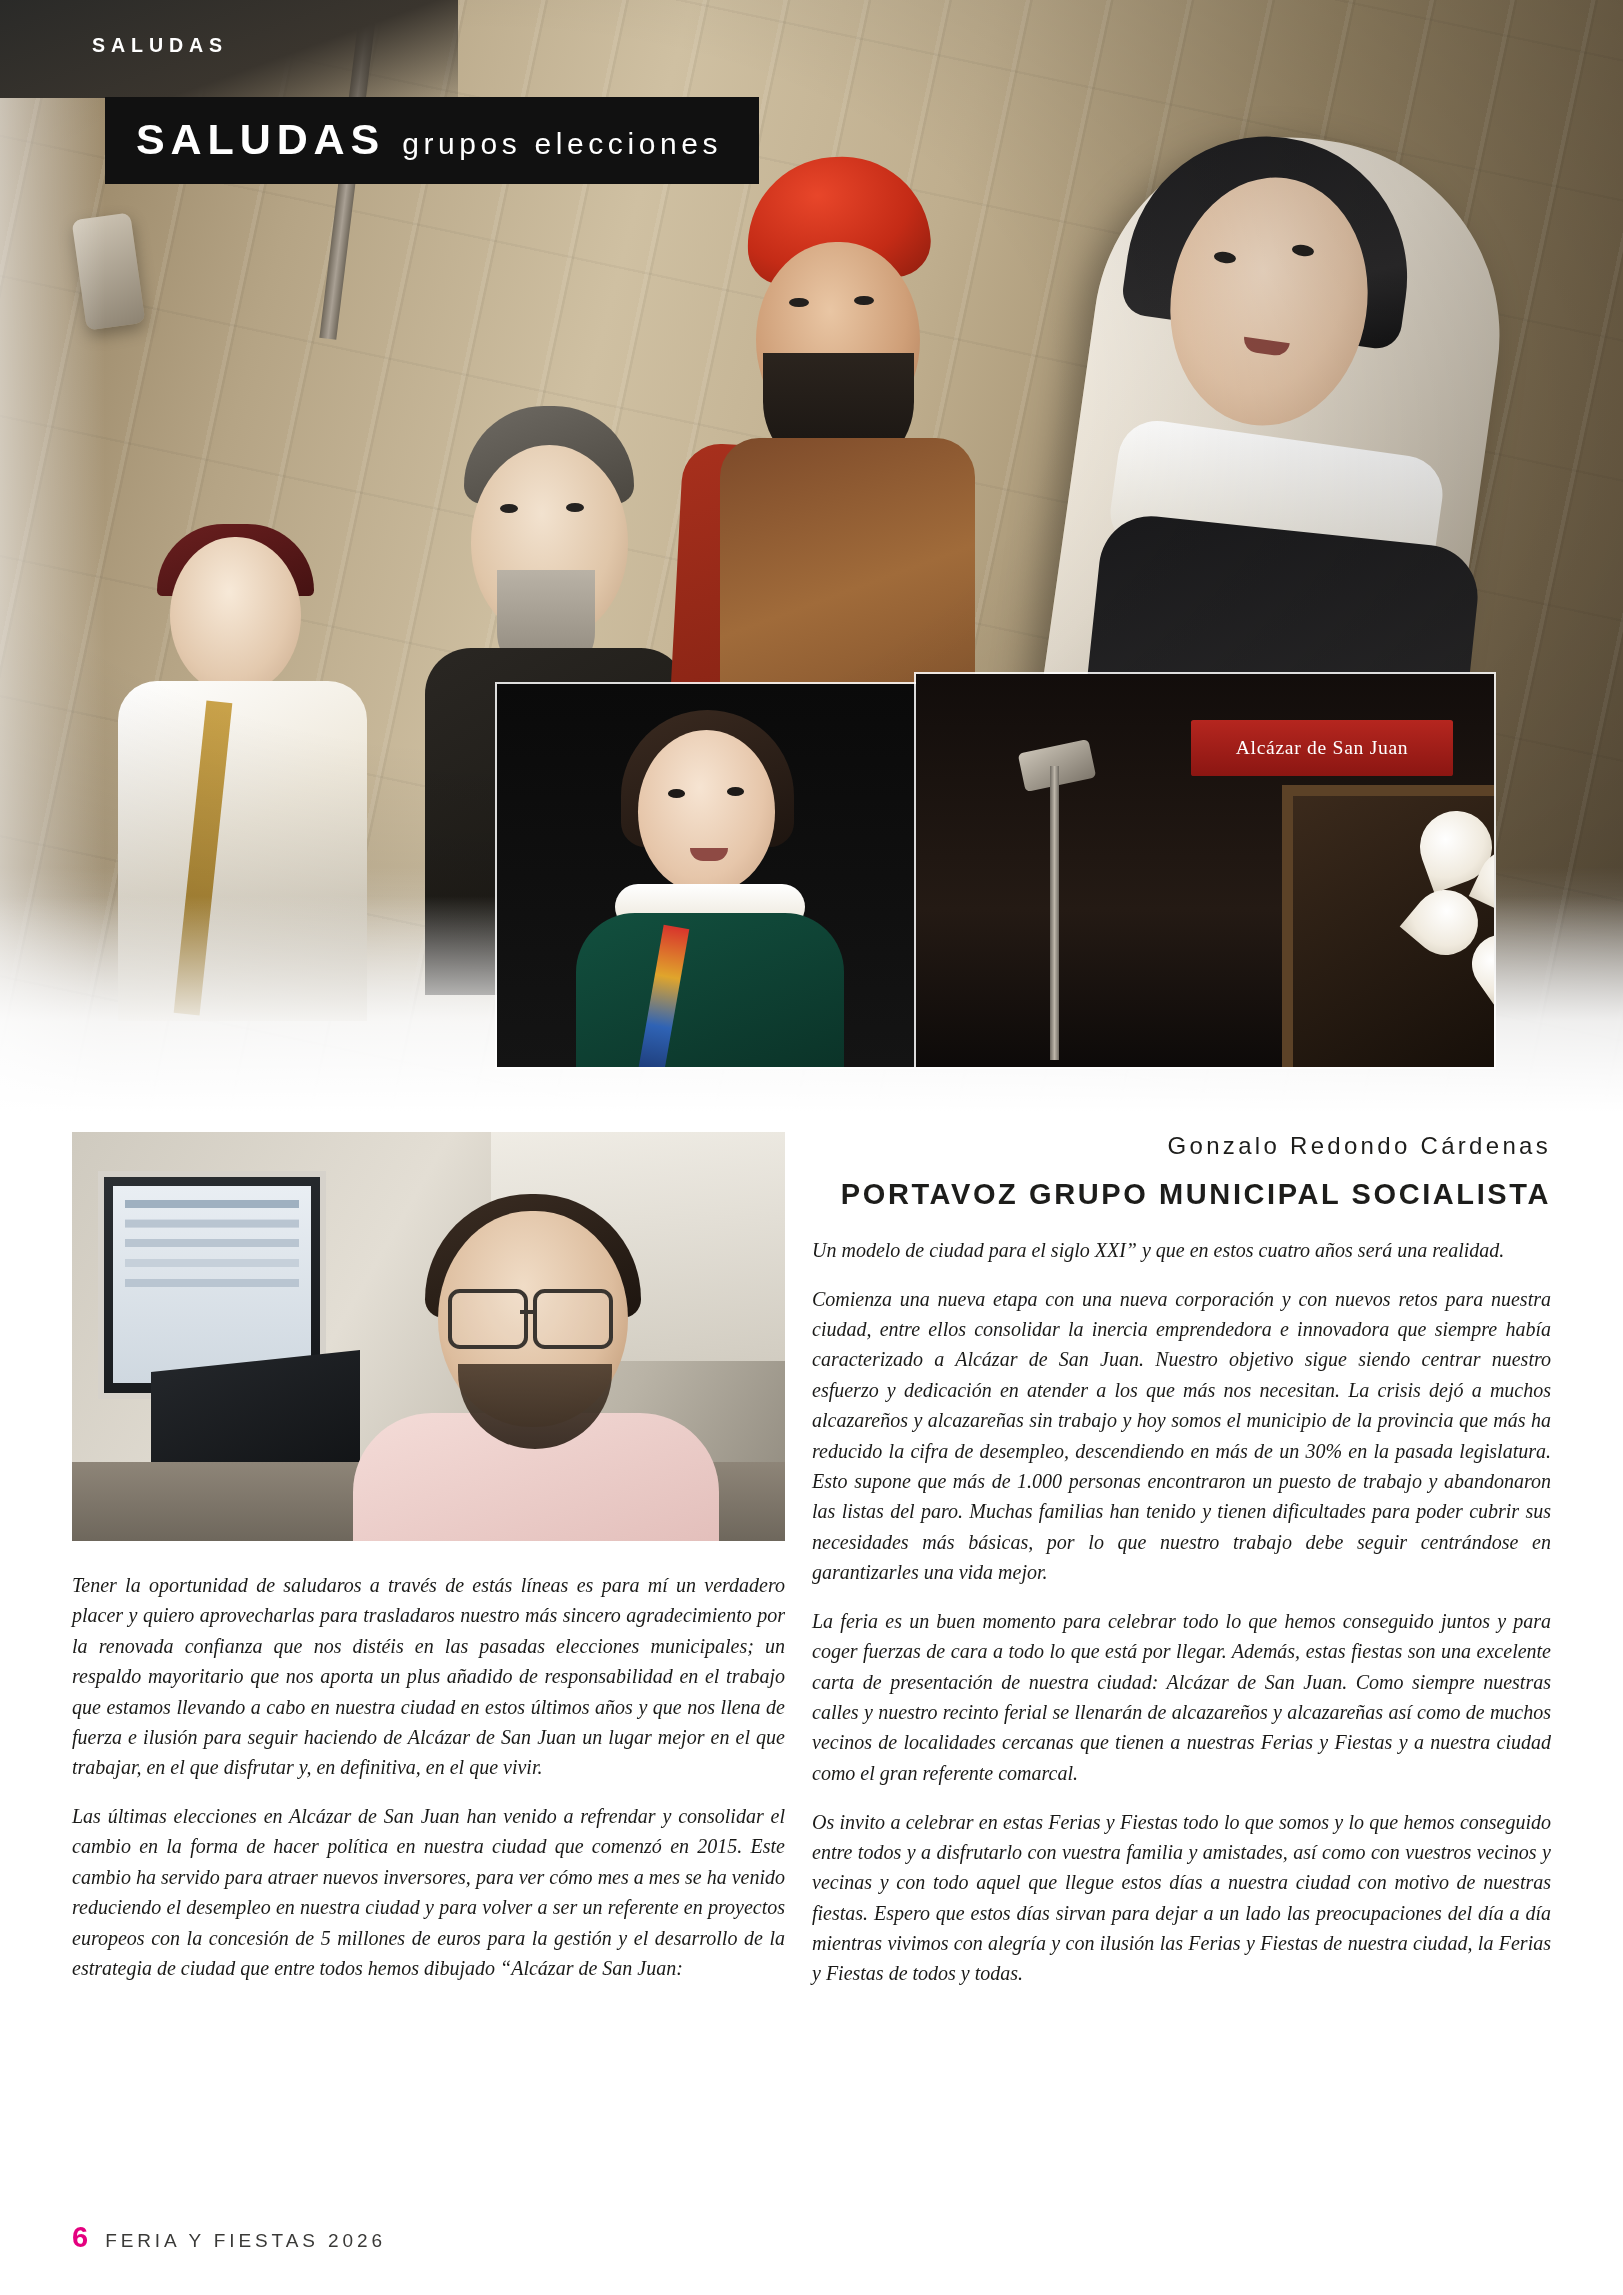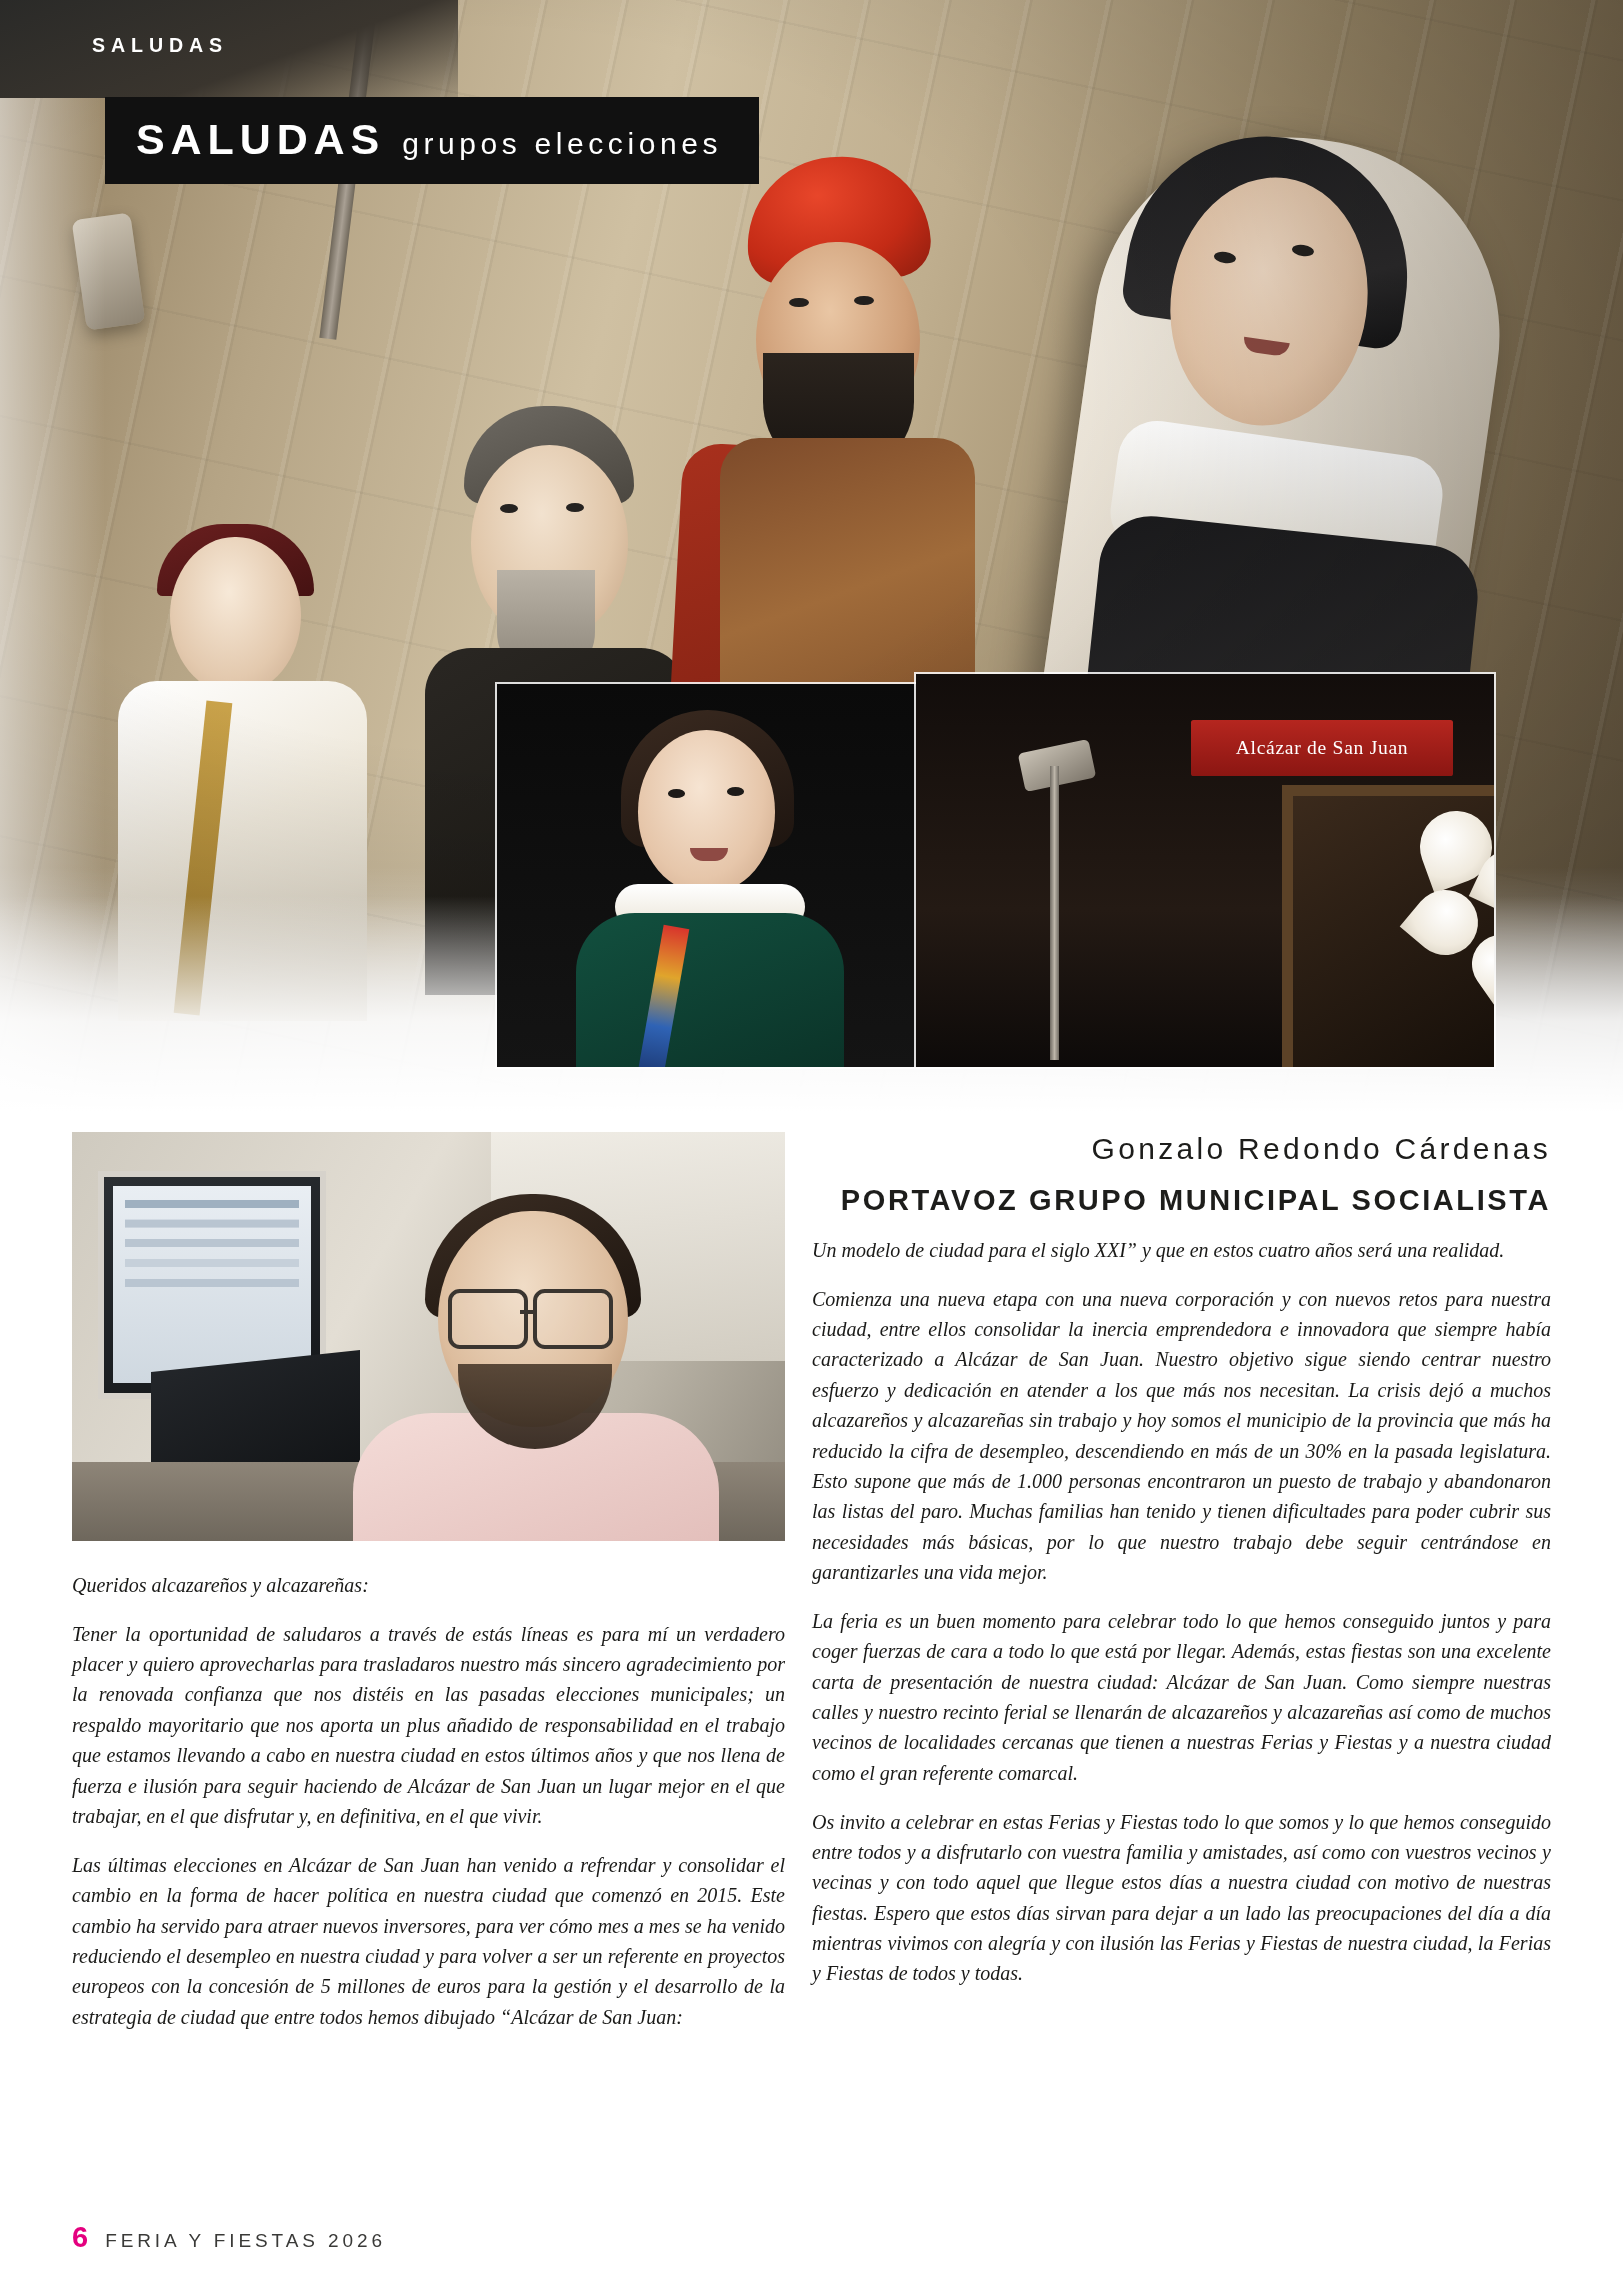--- a/index.html
+++ b/index.html
@@ -490,21 +490,21 @@
     border-radius: 79px 79px 0 0;
   }
 
   .byline {
     position: absolute;
     right: 72px; top: 19.6px;
     width: 739px;
     text-align: right;
   }
   .byline .name {
-    font-size: 30px;
+    font-size: 24px;
     letter-spacing: 3.3px;
     color: #1d1d1b;
     font-weight: 400;
   }
   .byline .role {
     margin-top: 18.3px;
     font-size: 29px;
     letter-spacing: 2.6px;
     color: #1d1d1b;
     font-weight: 700;
@@ -654,21 +654,20 @@
     <div class="pt-glass r"></div>
     <div class="pt-bridge"></div>
   </div>
 
   <div class="byline">
     <div class="name">Gonzalo Redondo Cárdenas</div>
     <div class="role">PORTAVOZ GRUPO MUNICIPAL SOCIALISTA</div>
   </div>
 
   <div class="col col-left">
-    <p>Queridos alcazareños y alcazareñas:</p>
     <p>Tener la oportunidad de saludaros a través de estás líneas es para mí un verdadero placer y quiero aprovecharlas para trasladaros nuestro más sincero agradecimiento por la renovada confianza que nos distéis en las pasadas elecciones municipales; un respaldo mayoritario que nos aporta un plus añadido de responsabilidad en el trabajo que estamos llevando a cabo en nuestra ciudad en estos últimos años y que nos llena de fuerza e ilusión para seguir haciendo de Alcázar de San Juan un lugar mejor en el que trabajar, en el que disfrutar y, en definitiva, en el que vivir.</p>
     <p>Las últimas elecciones en Alcázar de San Juan han venido a refrendar y consolidar el cambio en la forma de hacer política en nuestra ciudad que comenzó en 2015. Este cambio ha servido para atraer nuevos inversores, para ver cómo mes a mes se ha venido reduciendo el desempleo en nuestra ciudad y para volver a ser un referente en proyectos europeos con la concesión de 5 millones de euros  para la gestión y el desarrollo de la estrategia de ciudad que entre todos hemos dibujado “Alcázar de San Juan:</p>
   </div>
 
   <div class="col col-right">
     <p>Un modelo de ciudad para el siglo XXI” y que en estos cuatro años será una realidad.</p>
     <p>Comienza una nueva etapa con una nueva corporación y con nuevos retos para nuestra ciudad, entre ellos consolidar la inercia emprendedora e innovadora que siempre había caracterizado a Alcázar de San Juan. Nuestro objetivo sigue siendo centrar nuestro esfuerzo y dedicación en atender a los que más nos necesitan. La crisis dejó a muchos alcazareños y alcazareñas sin trabajo y hoy somos el municipio de la provincia que más ha reducido la cifra de desempleo, descendiendo en más de un 30% en la pasada legislatura. Esto supone que más de 1.000 personas encontraron un puesto de trabajo y abandonaron las listas del paro. Muchas familias han tenido y tienen dificultades para poder cubrir sus necesidades más básicas, por lo que nuestro trabajo debe seguir centrándose en garantizarles una vida mejor.</p>
     <p>La feria es un buen momento para celebrar todo lo que hemos conseguido juntos y para coger fuerzas de cara a todo lo que está por llegar. Además, estas fiestas son una excelente carta de presentación de nuestra ciudad: Alcázar de San Juan. Como siempre nuestras calles y nuestro recinto ferial se llenarán de alcazareños y alcazareñas así como de muchos vecinos de localidades cercanas que tienen a nuestras Ferias y Fiestas y a nuestra ciudad como el gran referente comarcal.</p>
     <p>Os invito a celebrar en estas Ferias y Fiestas todo lo que somos y lo que hemos conseguido entre todos y a disfrutarlo con vuestra familia y amistades, así como con vuestros vecinos y vecinas y con todo aquel que llegue estos días a nuestra ciudad con motivo de nuestras fiestas. Espero que estos días sirvan para dejar a un lado las preocupaciones del día a día mientras vivimos con alegría y con ilusión las Ferias y Fiestas de nuestra ciudad, la Ferias y Fiestas de todos y todas.</p>
   </div>

